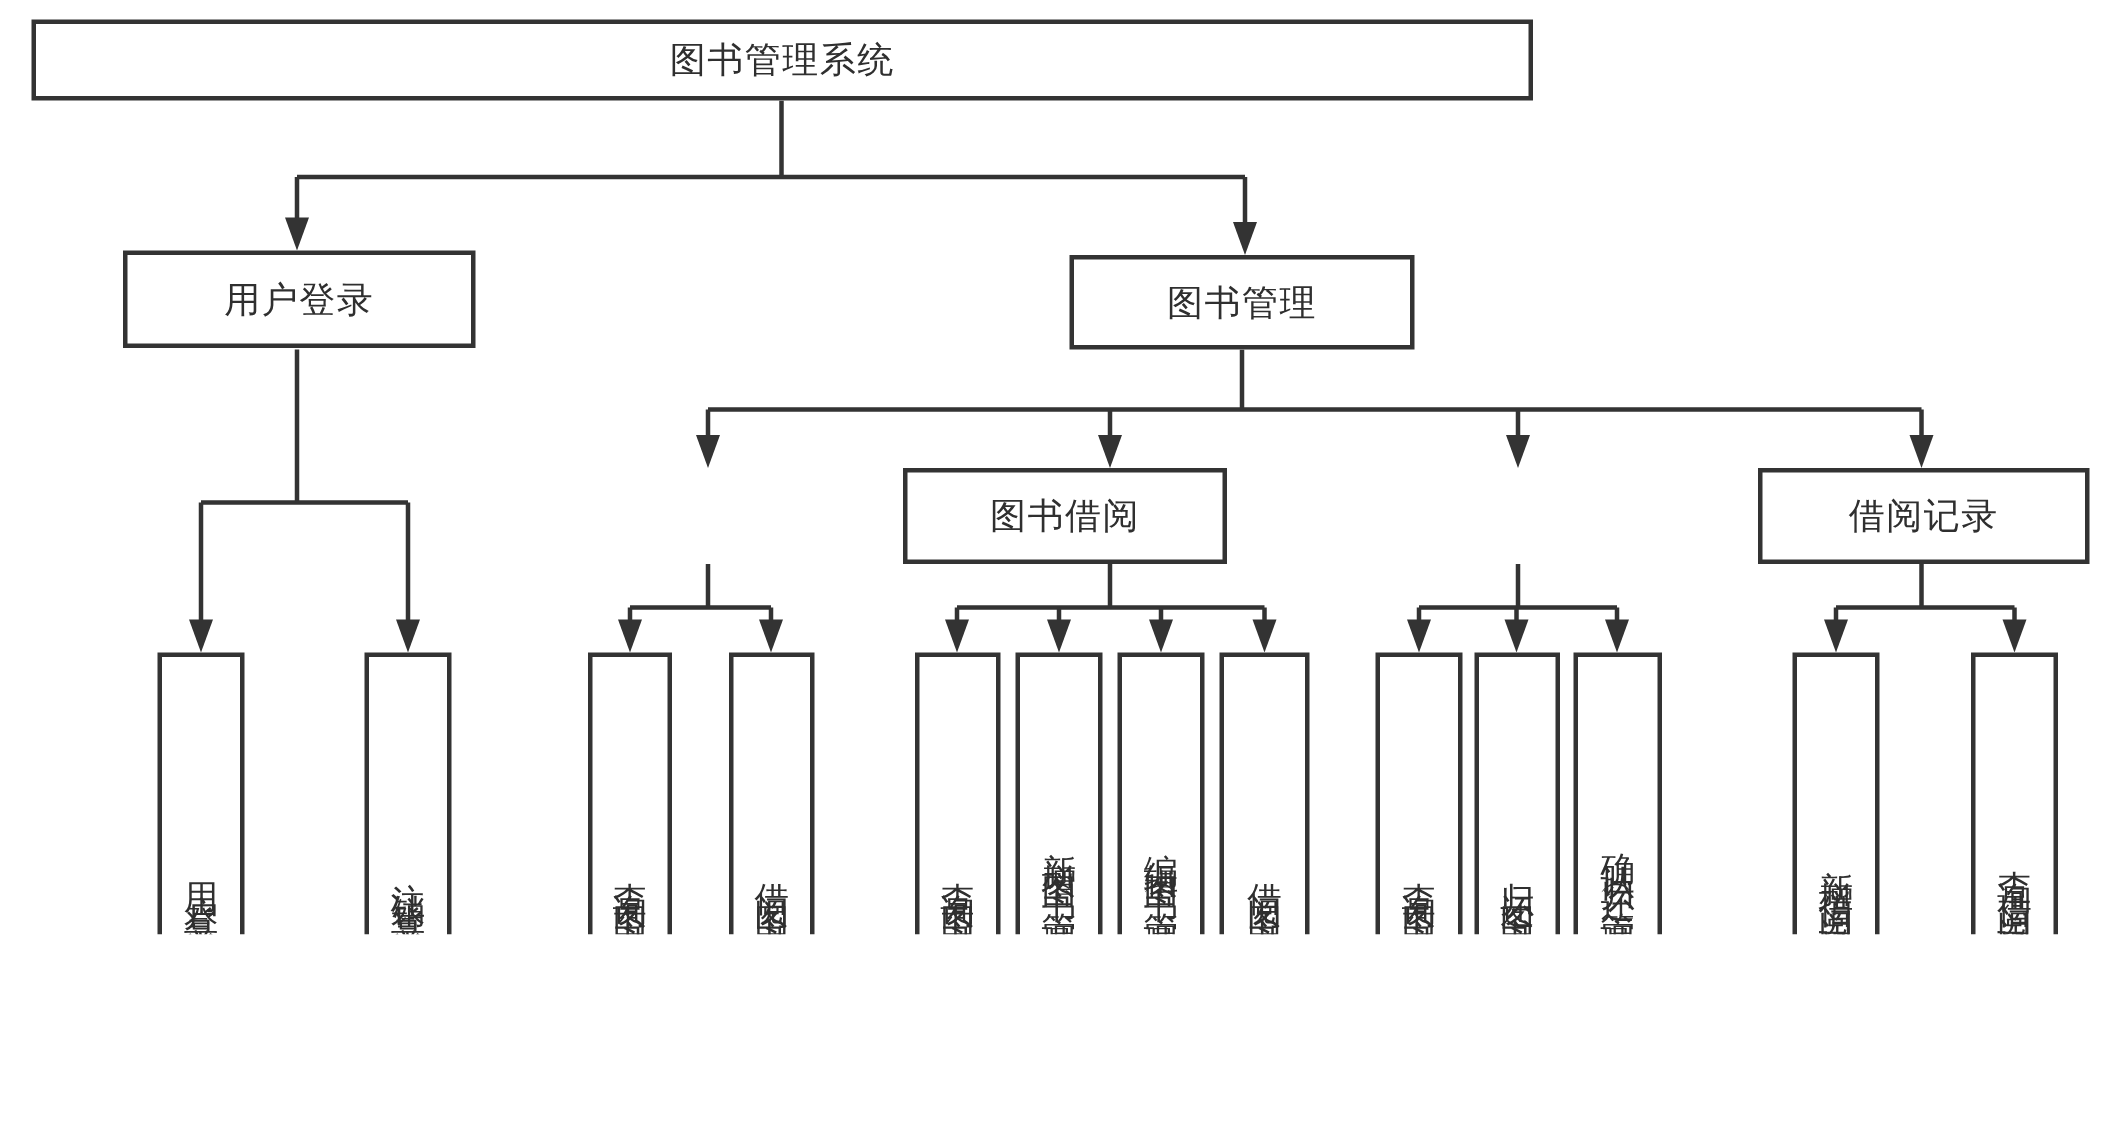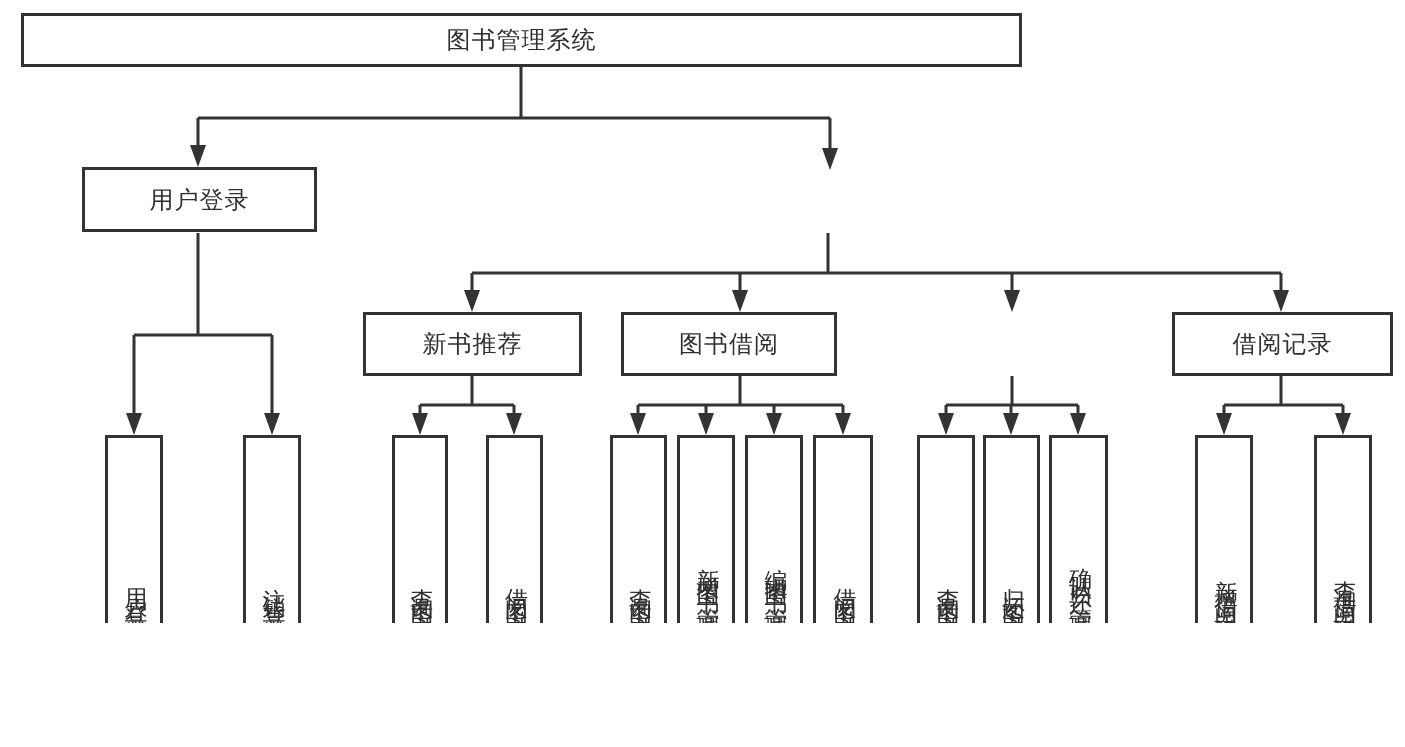--- a/index.html
+++ b/index.html
@@ -1,21 +1,21 @@
 <!DOCTYPE html>
 <html><head>
 <meta charset="utf-8">
 <style>
   html, body { margin: 0; padding: 0; background: #ffffff; }
   #canvas {
     position: relative;
     width: 1405px;
     height: 623px;
     background: #ffffff;
-    font-family: Liberation Mono, monospace;
+    font-family: Liberation Serif, serif;
     overflow: hidden;
   }
   #connectors {
     position: absolute;
     left: 0; top: 0;
     width: 1405px; height: 747px;
   }
   .box {
     position: absolute;
     box-sizing: border-box;
@@ -38,21 +38,21 @@
     letter-spacing: 8px;
     white-space: nowrap;
   }
   
   .n-root        { left: 21px;   top: 13px;  width: 1001px; height: 54px; }
   
   .n-user-login  { left: 82px;   top: 167px; width: 235px;  height: 65px; }
   .n-book-mgmt   { left: 713px;  top: 170px; width: 230px;  height: 63px; }
   
   .n-new-book    { left: 363px;  top: 312px; width: 219px;  height: 64px; }
-  .n-book-borrow { left: 621px;  top: 312px; width: 216px;  height: 64px; }
+  .n-book-borrow { left: 602px;  top: 312px; width: 216px;  height: 64px; }
   .n-cur-borrow  { left: 903px;  top: 312px; width: 219px;  height: 64px; }
   .n-borrow-rec  { left: 1172px; top: 312px; width: 221px;  height: 64px; }
   
   .v-box { top: 435px; height: 302px; }
   .l-user-login    { left: 105px;  width: 58px; }
   .l-logout        { left: 243px;  width: 58px; }
   .l-query-1       { left: 392px;  width: 56px; }
   .l-borrow-1      { left: 486px;  width: 57px; }
   .l-query-2       { left: 610px;  width: 57px; }
   .l-add-book      { left: 677px;  width: 58px; }
@@ -130,24 +130,24 @@
     </g>
   </svg>
 
   <div class="box n-root">
     <span class="h-label">图书管理系统</span>
   </div>
 
   <div class="box n-user-login">
     <span class="h-label">用户登录</span>
   </div>
+  <div class="box n-book-mgmt">
+    <span class="h-label">图书管理</span>
+  </div>
 
-  <div class="box n-new-book">
-    <span class="h-label">新书推荐</span>
-  </div>
   <div class="box n-book-borrow">
     <span class="h-label">图书借阅</span>
   </div>
   <div class="box n-borrow-rec">
     <span class="h-label">借阅记录</span>
   </div>
 
   <div class="box v-box l-user-login">
     <span class="v-label">用户登录</span>
   </div>

